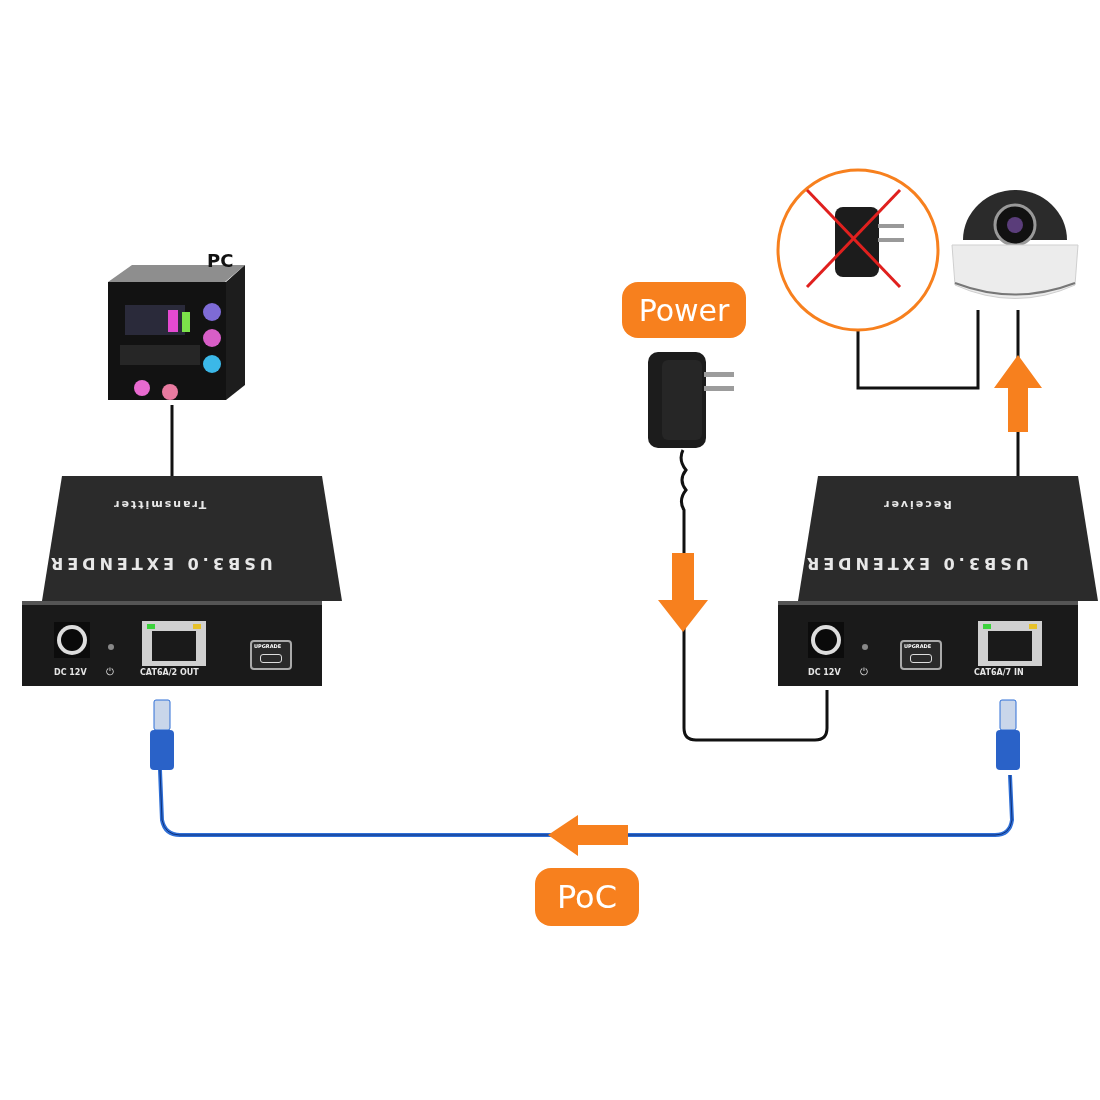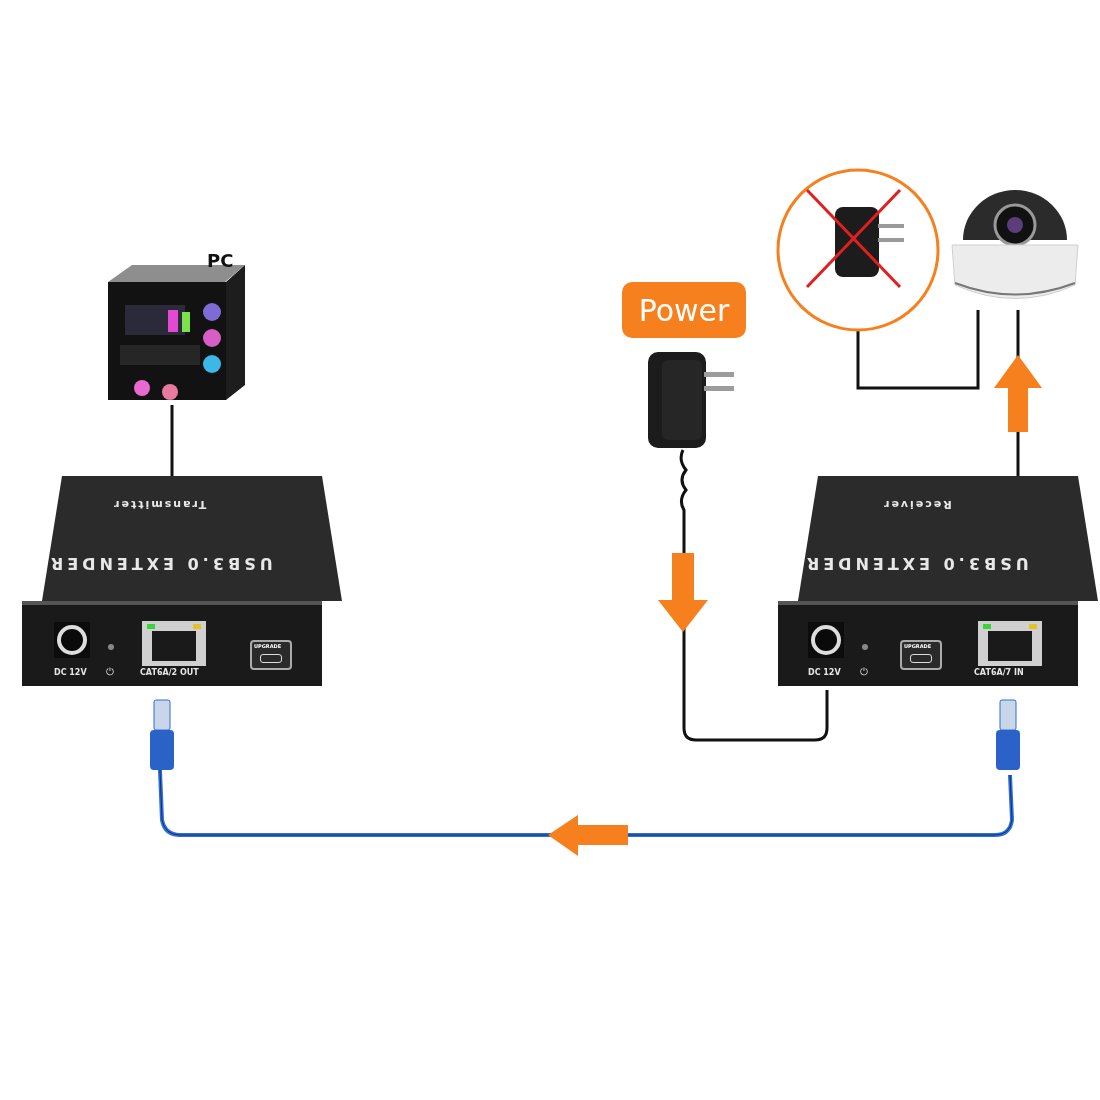--- a/index.html
+++ b/index.html
@@ -1,19 +1,19 @@
 <!DOCTYPE html>
 <html><head>
 <meta charset="utf-8">
 <style>
   html,body{margin:0;padding:0;background:#fff;}
   #stage{position:relative;width:1100px;height:1100px;background:#fff;overflow:hidden;font-family:"DejaVu Sans",sans-serif;}
   svg#wires{position:absolute;left:0;top:0;}
   .box{position:absolute;}
-  .label-badge{position:absolute;background:#f7801e;color:#fff;border-radius:10px;display:flex;align-items:center;justify-content:center;font-family:"DejaVu Sans",sans-serif;}
+  .label-badge{position:absolute;background:#f7801e;color:#fff;border-radius:16px;display:flex;align-items:center;justify-content:center;font-family:"DejaVu Sans",sans-serif;}
   .top-text{position:absolute;color:#e8e8e8;font-weight:bold;transform:rotate(180deg);white-space:nowrap;letter-spacing:2px;font-family:"DejaVu Sans",sans-serif;}
   .port-text{position:absolute;color:#e6e6e6;font-size:8px;font-weight:bold;white-space:nowrap;font-family:"DejaVu Sans",sans-serif;}
 </style>
 </head>
 <body>
 
 <div id="stage">
 
   <svg id="wires" width="1100" height="1100">
 
@@ -80,20 +80,21 @@
       <rect x="168" y="310" width="10" height="22" fill="#e44ad1"></rect>
       <rect x="182" y="312" width="8" height="20" fill="#7ce24a"></rect>
       <rect x="120" y="345" width="80" height="20" fill="#262626"></rect>
     </g>
   </svg>
 
   <div class="box" style="left:207px;top:250px;font-size:18px;font-weight:bold;color:#111;">PC</div>
 
   <div class="label-badge" style="left:622px;top:282px;width:124px;height:56px;font-size:30px;">Power</div>
 
+  <div class="label-badge" style="left:535px;top:868px;width:104px;height:58px;font-size:32px;">PoC</div>
 
   <div class="box" style="left:22px;top:476px;width:300px;height:210px;">
     <div style="position:absolute;left:20px;top:0;width:260px;height:0;border-bottom:125px solid #2b2b2b;border-left:20px solid transparent;border-right:20px solid transparent;"></div>
     <div style="position:absolute;left:0;top:125px;width:300px;height:4px;background:#555;"></div>
     <div style="position:absolute;left:0;top:129px;width:300px;height:81px;background:#1a1a1a;"></div>
     <div class="top-text" style="left:90px;top:22px;font-size:11px;">Transmitter</div>
     <div class="top-text" style="left:25px;top:78px;font-size:16px;letter-spacing:4px;">USB3.0 EXTENDER</div>
 
     <div style="position:absolute;left:32px;top:146px;width:36px;height:36px;background:#0c0c0c;">
       <div style="position:absolute;left:3px;top:3px;width:30px;height:30px;border-radius:50%;background:#ddd;"></div>

